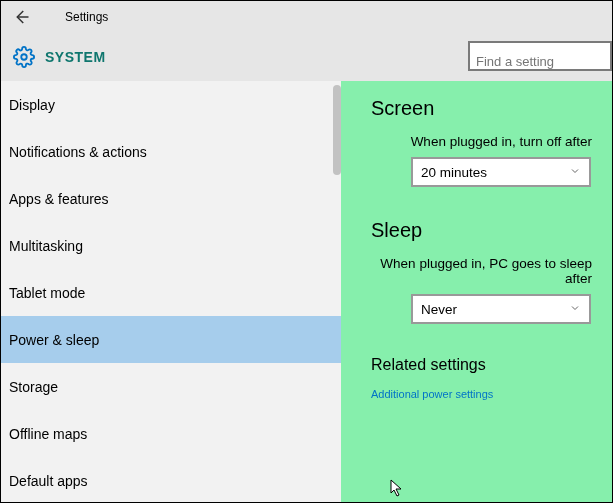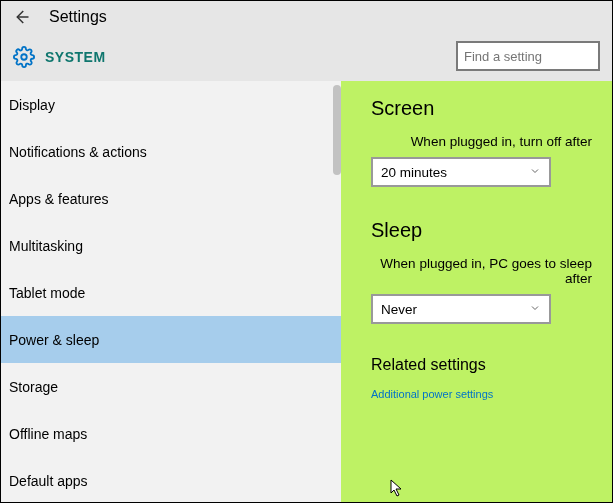--- a/index.html
+++ b/index.html
@@ -1,33 +1,33 @@
 <!DOCTYPE html>
 <html><head>
 <meta charset="utf-8">
 <style>
   * { box-sizing: border-box; margin: 0; padding: 0; font-family: "Segoe UI", Arial, sans-serif; }
   body { width: 613px; height: 503px; background: #fff; border: 1px solid #000; overflow: hidden; position: relative; }
   .titlebar { height: 32px; background: #e6e6e6; display: flex; align-items: center; padding: 0 8px; }
   .back-btn { width: 24px; height: 24px; display: flex; align-items: center; justify-content: center; color: #333; cursor: pointer; }
-  .title-text { font-size: 16px; margin-left: 16px; color: #000; }
+  .title-text { font-size: 12px; margin-left: 32px; color: #000; }
   .subheader { height: 48px; background: #e6e6e6; display: flex; align-items: center; padding: 0 12px; position: relative; }
   .gear { color: #0173c7; margin-right: 10px; display: flex; }
   .system-label { font-size: 14px; font-weight: 600; color: #0f766e; letter-spacing: 0.5px; }
-  .search-box { position: absolute; right: 12px; top: 8px; width: 144px; height: 30px; border: 2px solid #7a7a7a; background: #fff; display: flex; align-items: center; padding: 0 6px; }
+  .search-box { position: absolute; right: 0; top: 8px; width: 144px; height: 30px; border: 2px solid #7a7a7a; background: #fff; display: flex; align-items: flex-end; padding: 0 6px; }
   .search-box input { border: none; outline: none; font-size: 13px; width: 100%; color: #666; background: transparent; }
   .content { display: flex; height: calc(100% - 80px); }
   .sidebar { width: 340px; background: #f2f2f2; position: relative; }
   .scrollbar { position: absolute; right: 0; top: 4px; width: 8px; height: 90px; background: #c2c2c2; border-radius: 4px; }
   .sidebar-item { height: 47px; display: flex; align-items: center; padding: 0 8px; font-size: 14px; color: #000; cursor: pointer; border-bottom: 0; }
   .sidebar-item.selected { background: #a6cdec; }
-  .main { flex: 1; padding: 16px 20px 18px 30px; background: #bef264; overflow: hidden; }
+  .main { flex: 1; padding: 16px 20px 18px 30px; background: #86efac; overflow: hidden; }
   .section-h { font-size: 20px; font-weight: 400; color: #000; margin-bottom: 14px; }
   .field-label { font-size: 13.5px; color: #000; margin-bottom: 8px; text-align: right; }
-  .select { width: 180px; height: 30px; border: 2px solid #999; display: flex; align-items: center; justify-content: space-between; padding: 0 8px; font-size: 13.5px; color: #000; background: #fff; cursor: pointer; margin-bottom: 32px; }
+  .select { width: 180px; height: 30px; border: 2px solid #999; display: flex; align-items: center; justify-content: space-between; padding: 0 8px; font-size: 13.5px; color: #000; background: #fff; cursor: pointer; margin-bottom: 32px; margin-left: 40px; }
   .chevron { color: #666; }
   .related-h { font-size: 16px; font-weight: 400; color: #000; margin-top: 10px; margin-bottom: 14px; }
   .link { font-size: 11px; color: #0173c7; cursor: pointer; }
   .cursor-img { position: absolute; left: 389px; top: 478px; pointer-events: none; }
 </style>
 </head>
 <body>
 
 <div class="titlebar">
   <div class="back-btn">

